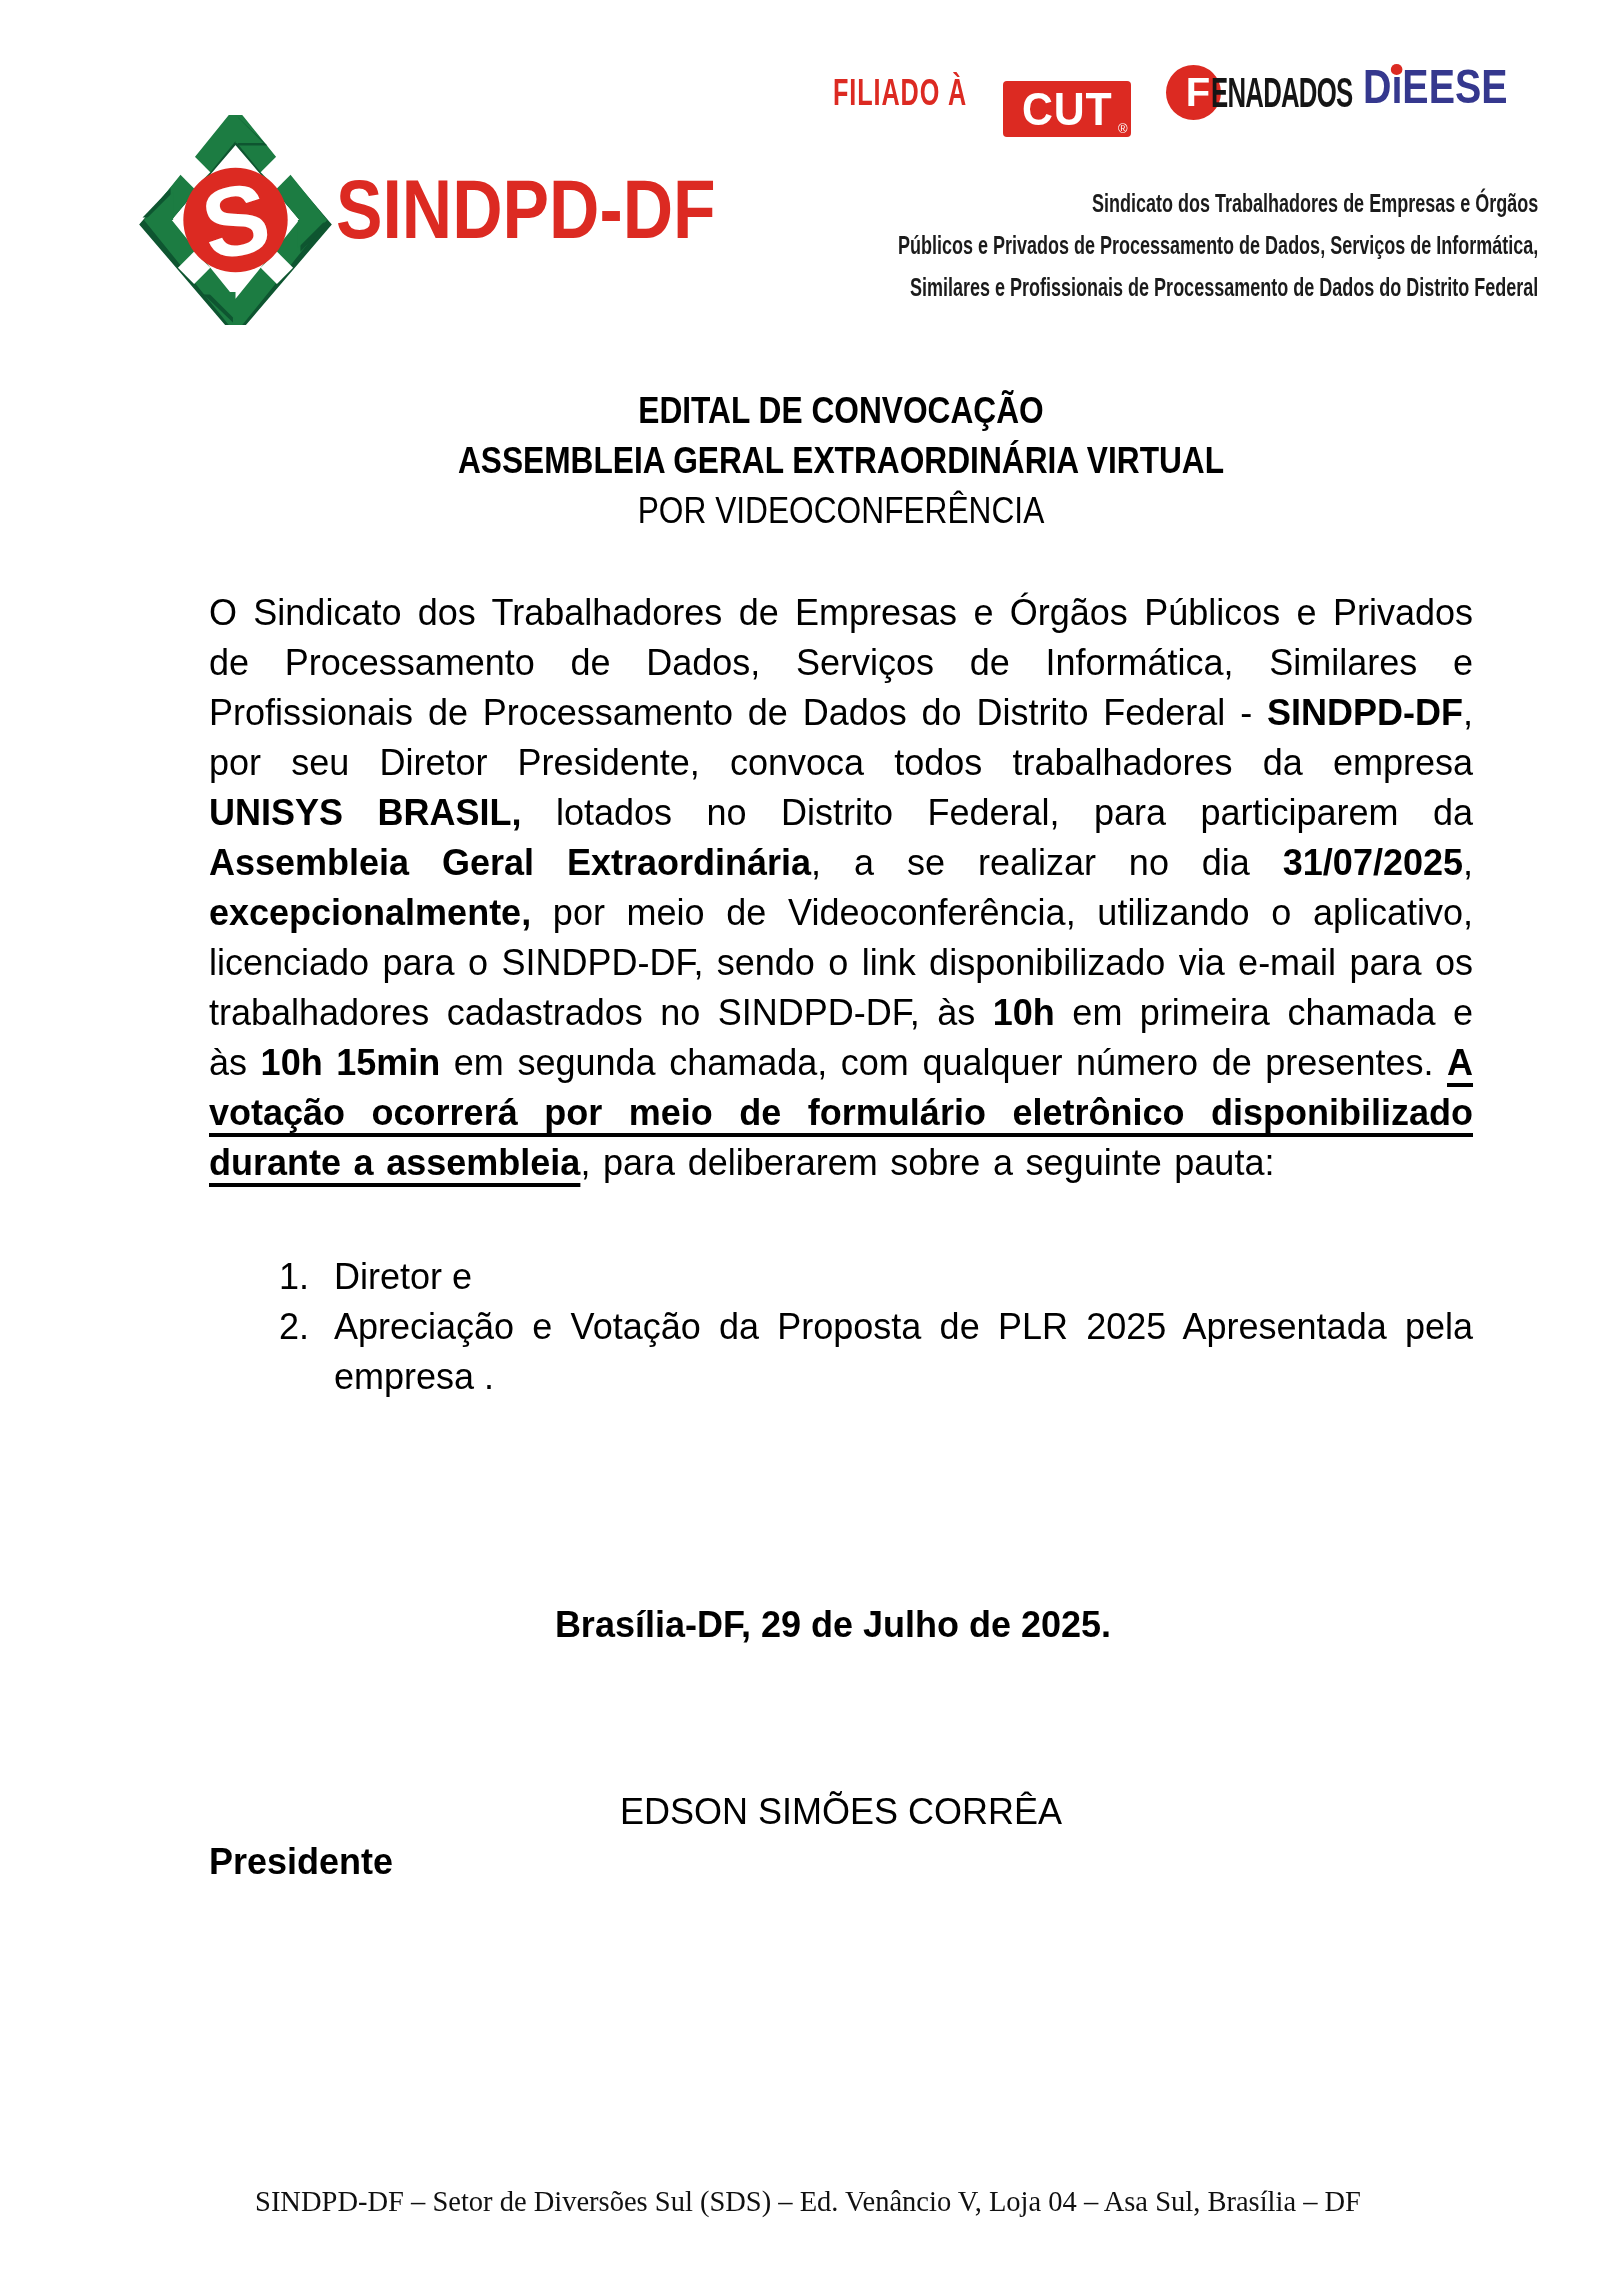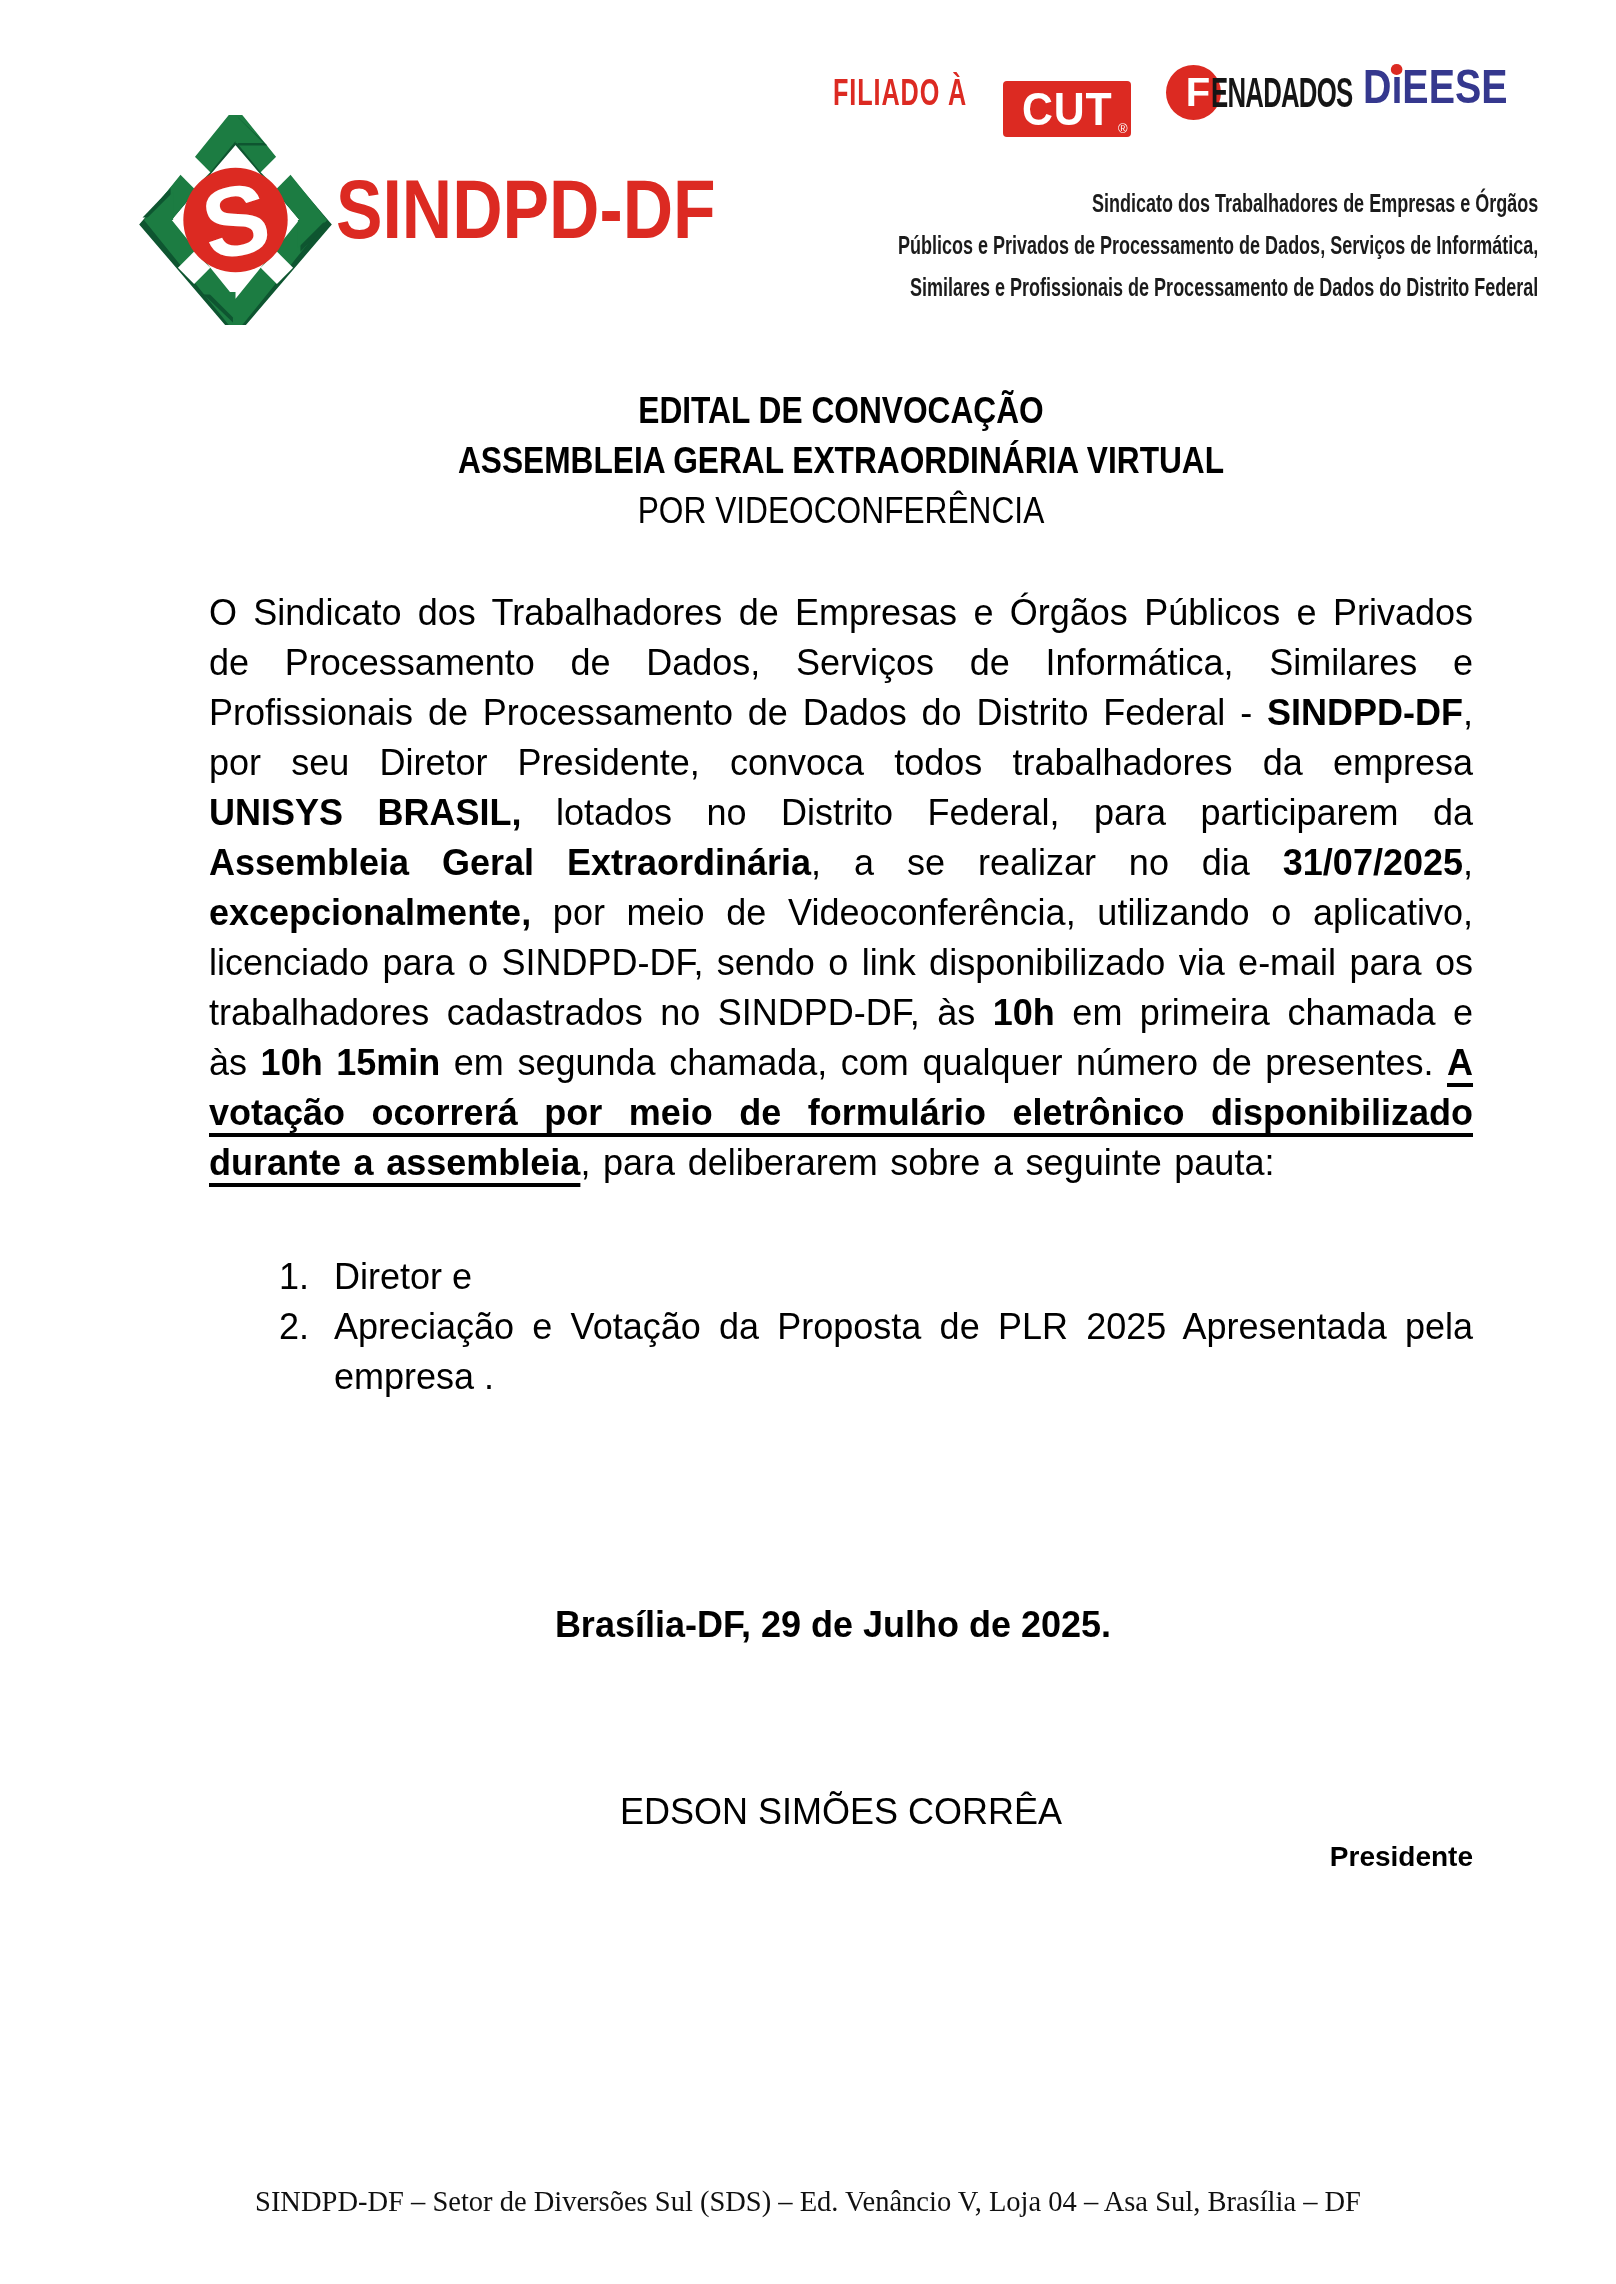--- a/index.html
+++ b/index.html
@@ -61,21 +61,21 @@
   .body-par .b{ font-weight:bold; }
   .body-par .u{ text-decoration:underline; text-decoration-thickness:3.9px; text-underline-offset:7.8px; }
   .agenda{ position:absolute; left:279px; top:1252px; width:1194px; font-size:36px; line-height:50px; }
   .agenda-item{ position:relative; padding-left:55px; text-align:justify; }
   .agenda-num{ position:absolute; left:0; top:0; }
   .date-line{
     position:absolute; left:201px; top:1604px; width:1264px; text-align:center;
     font-size:36px; font-weight:bold;
   }
   .sig-name{ position:absolute; left:209px; top:1791px; width:1264px; text-align:center; font-size:36px; }
-  .sig-role{ position:absolute; left:209px; top:1841px; width:1264px; text-align:right; font-size:28px; font-weight:bold; }
+  .sig-role{ position:absolute; left:209px; top:1841px; width:1264px; text-align:left; font-size:36px; font-weight:bold; }
   .footer{
     position:absolute; left:0; top:2184px; width:1616px; text-align:center;
     font-family:"Liberation Serif", serif; font-size:30px; color:#101010;
     transform:scaleX(.95); transform-origin:50% 0;
   }
 </style>
 </head>
 <body>
 
 <div class="page">

